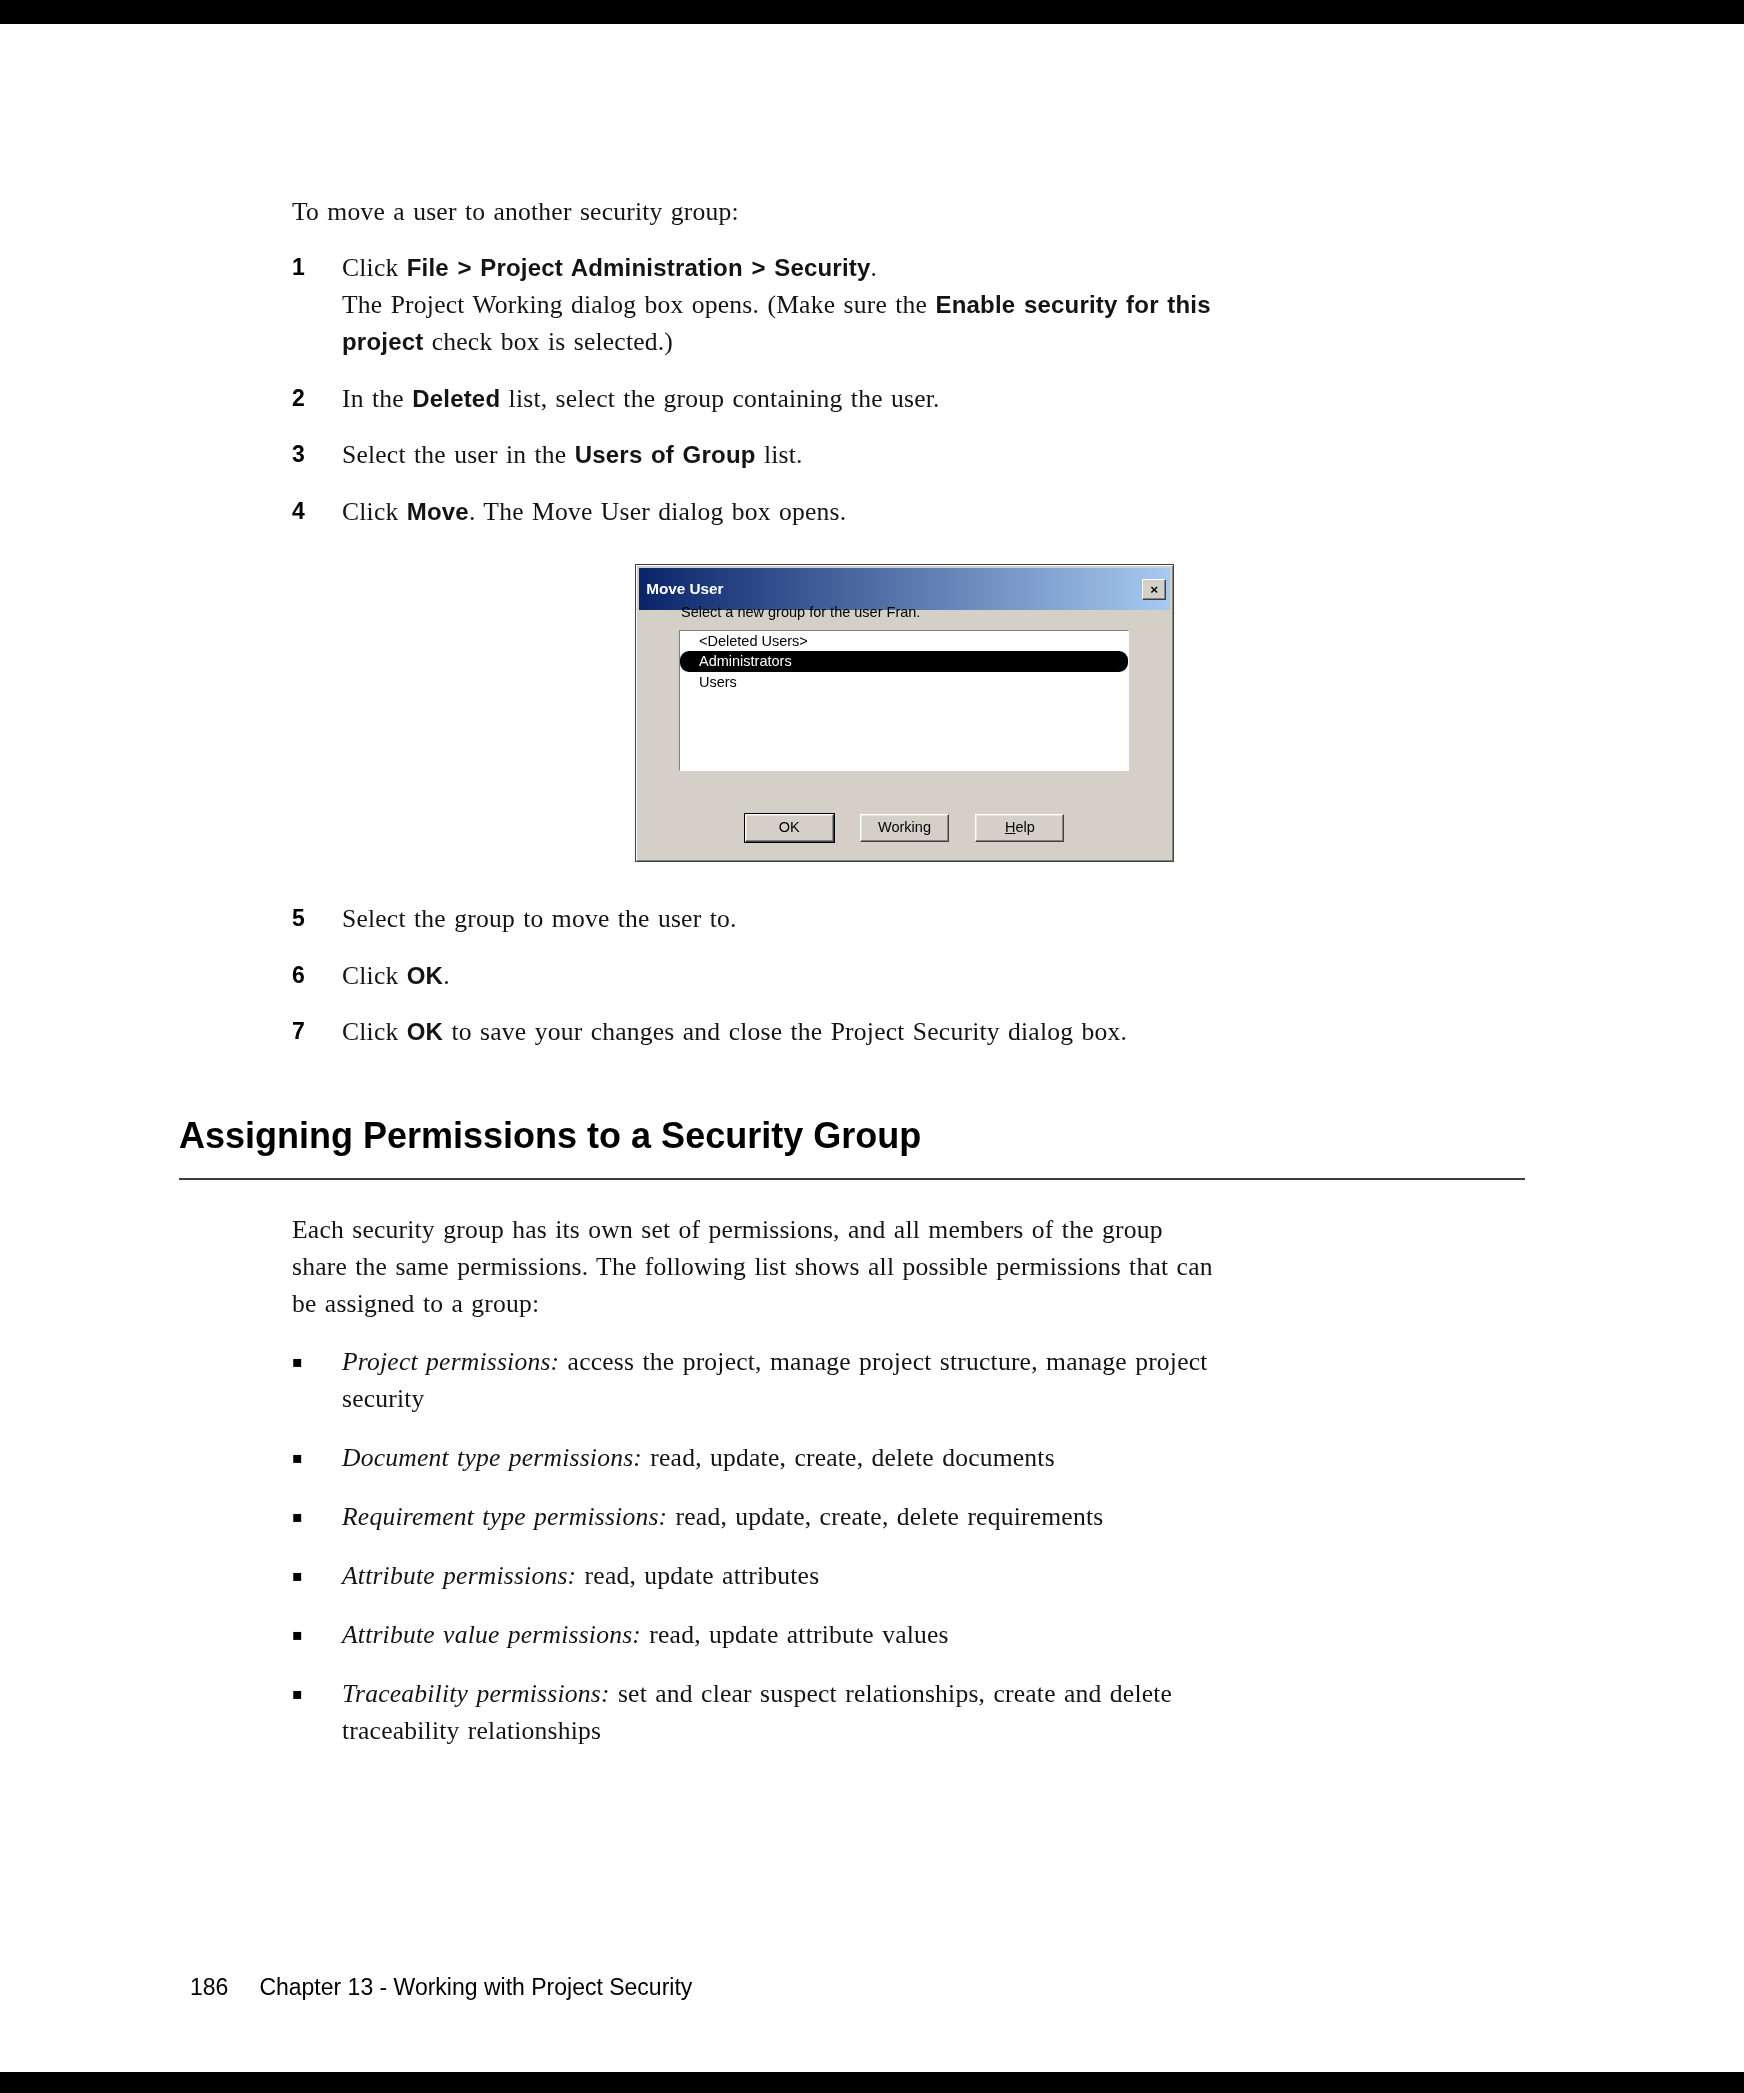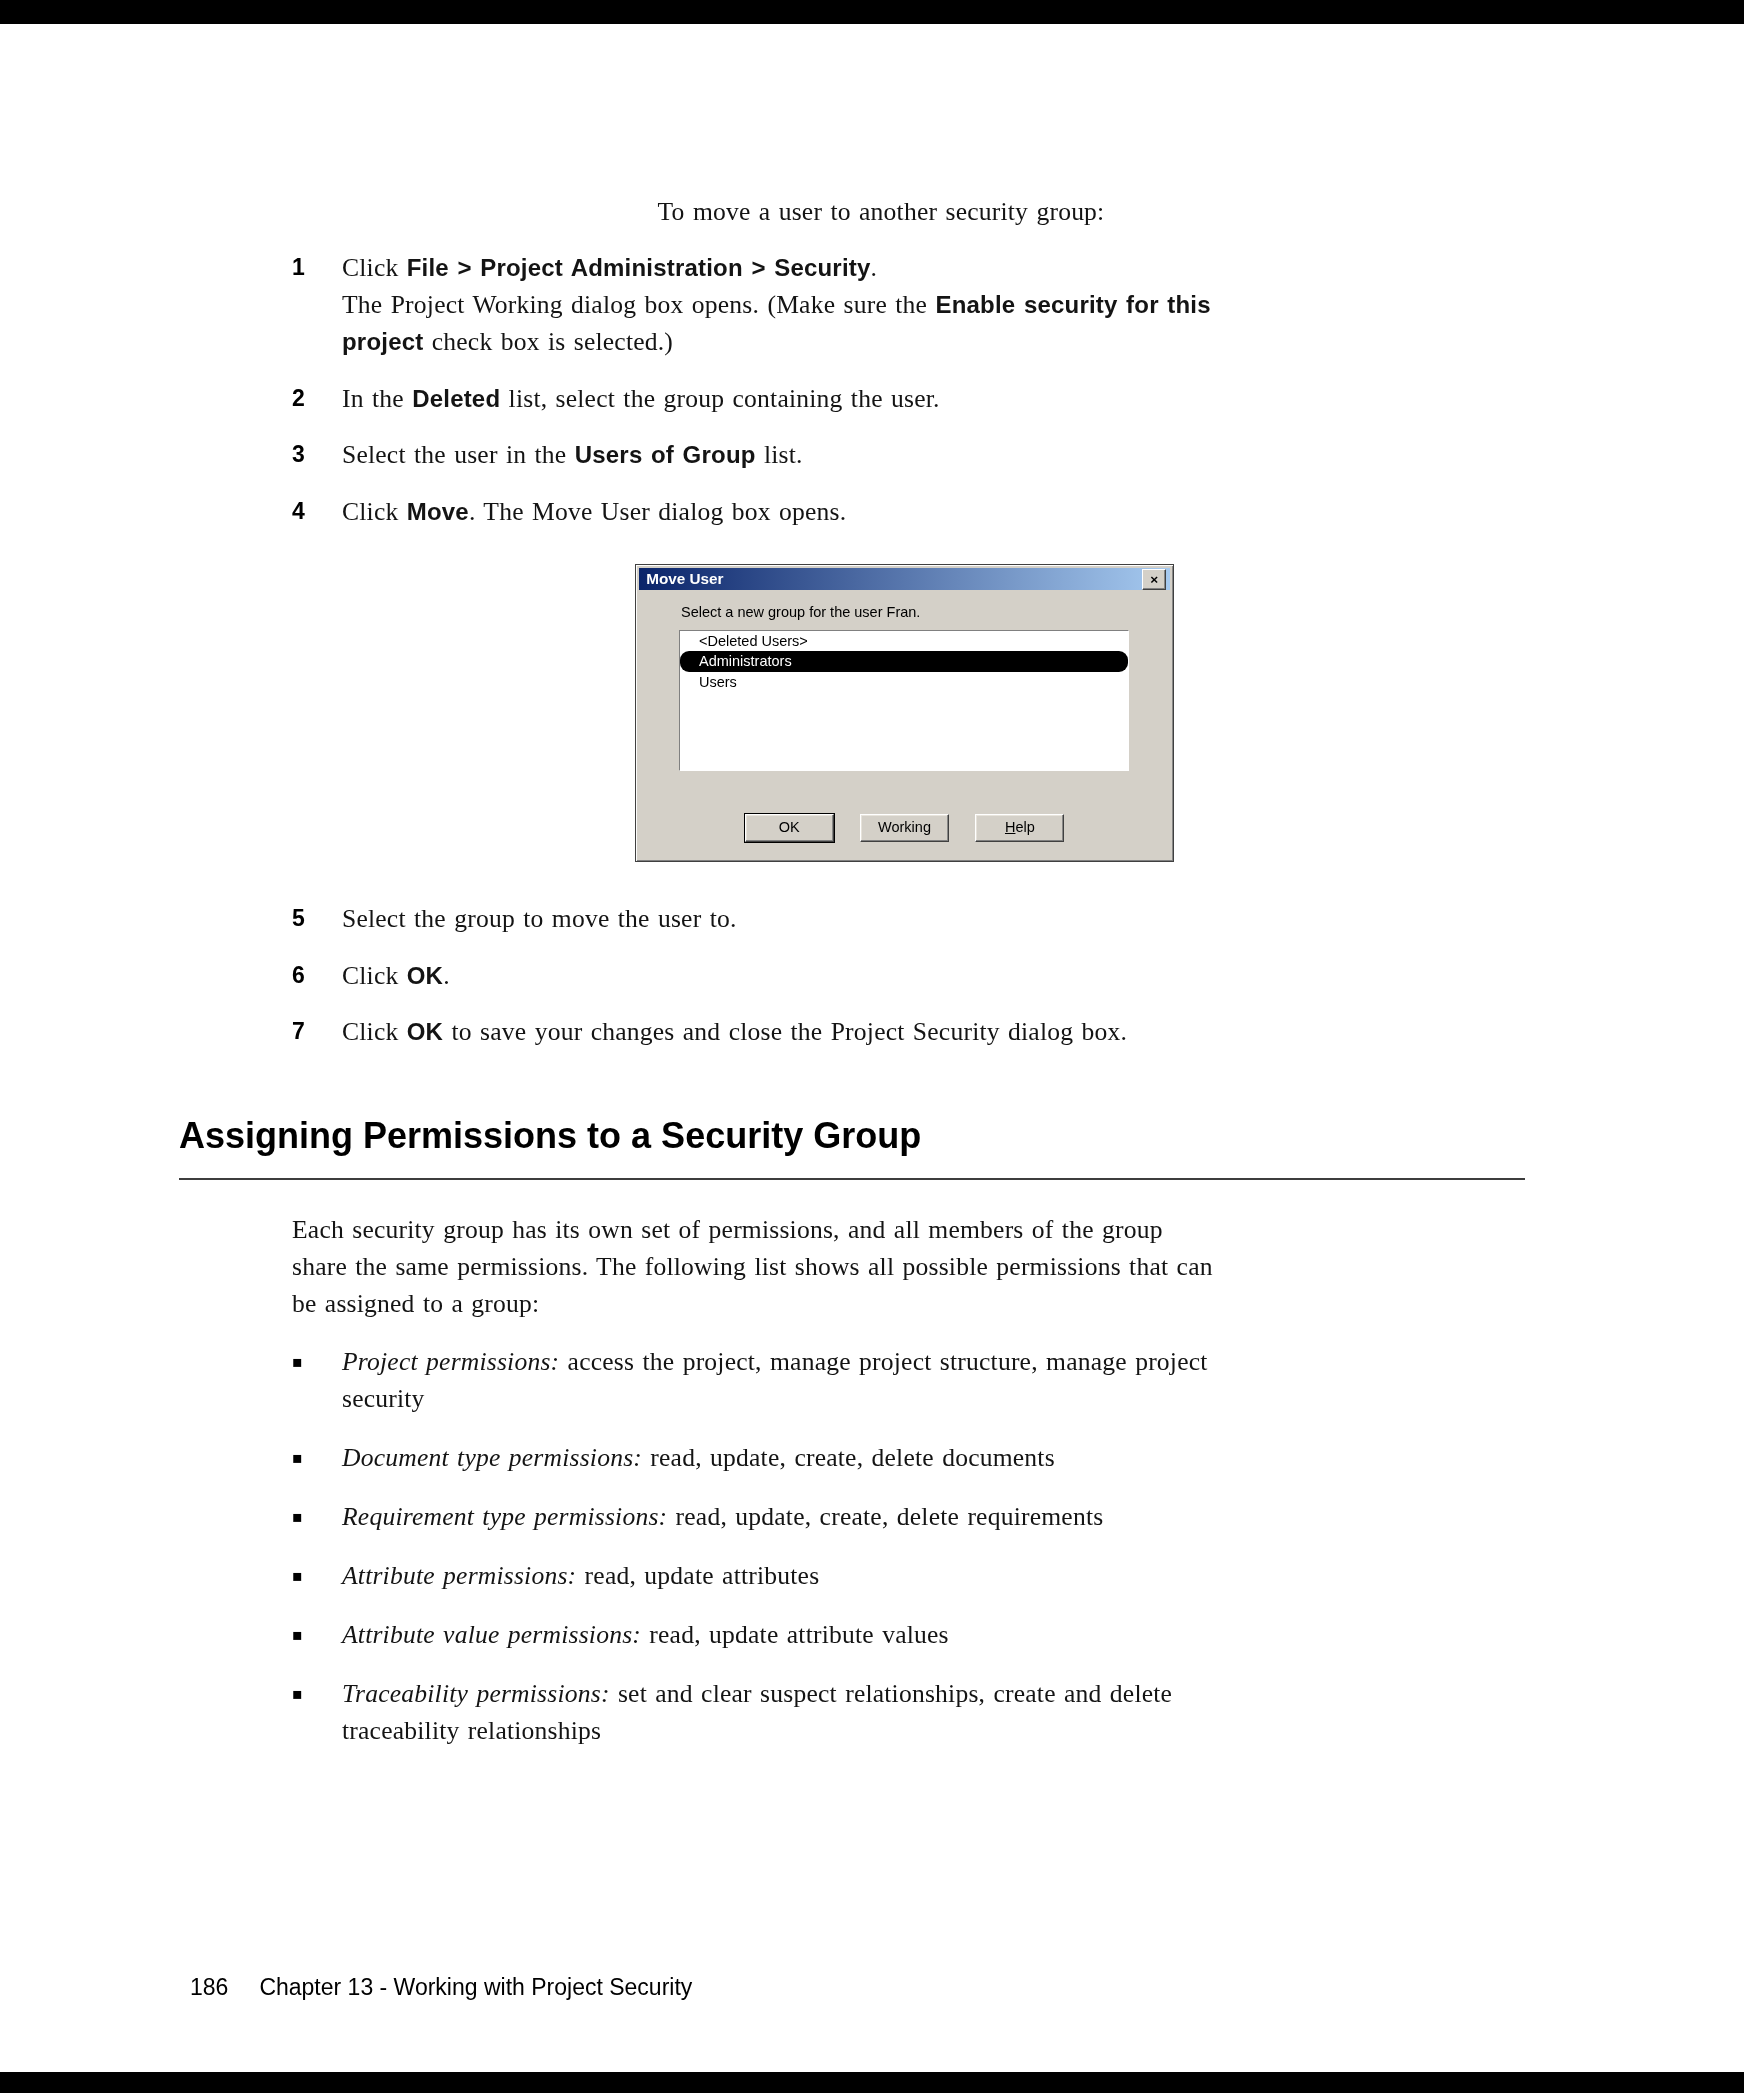--- a/index.html
+++ b/index.html
@@ -18,21 +18,21 @@
     font-family:"Liberation Sans", sans-serif; font-weight:bold;
     font-size:28px; line-height:34px; color:#000;
   }
   h1.h-large {
     font-family:"Liberation Sans", sans-serif; font-weight:bold;
     font-size:36px; line-height:43px; color:#000; margin-top:64px;
   }
   .rule { margin-top:20.4px; height:2.6px; background:#3d3d3d; width:100%; }
 
   .body-text { font-size:25.6px; line-height:37px; letter-spacing:0.2px; word-spacing:1.7px; }
-  .intro { margin-top:25.6px; margin-left:58px;text-align:center; }
+  .intro { margin-top:25.6px; margin-left:113px; }
   .body-para { margin-top:31px; margin-left:113px; }
 
   ol.steps { list-style:none; margin-left:113px; }
   ol.steps.first { margin-top:19.6px; }
   ol.steps.second { margin-top:38px; }
   ol.steps li { display:flex; margin-top:19.6px; }
   ol.steps li:first-child { margin-top:0; }
   .step-num {
     width:50px; flex:0 0 50px; font-family:"Liberation Sans", sans-serif;
     font-weight:bold; font-size:23px; line-height:37px; color:#000;
@@ -54,21 +54,21 @@
 
   
   .shot { margin:34px 0 0 456px; width:543px; }
   .dlg {
     position:relative; width:539px; height:298px; background:#D4D0C8;
     border:0.9px solid #404040;
     box-shadow: inset 0.9px 0.9px 0 #ffffff, inset -0.9px -0.9px 0 #808080;
     font-family:"Liberation Sans", sans-serif; font-size:14.5px; color:#000;
   }
   .titlebar {
-    position:absolute; top:3.4px; left:3.4px; right:3.4px; height:22px;
+    position:absolute; top:3.4px; left:3.4px; right:3.4px; height:42px;
     background:linear-gradient(90deg, #0A246A 0%, #A6CAF0 100%);
     display:flex; align-items:center; padding:0 3.4px 0 6.8px;
   }
   .dlg-title { color:#fff; font-weight:bold; font-size:15.3px; flex:1; }
   .close-btn {
     width:24px; height:20.4px; background:#D4D0C8; text-align:center;
     border:0.9px solid; border-color:#ffffff #404040 #404040 #ffffff;
     box-shadow: inset -0.9px -0.9px 0 #808080;
     font-weight:bold; font-size:13.6px; line-height:19px; color:#000;
   }

